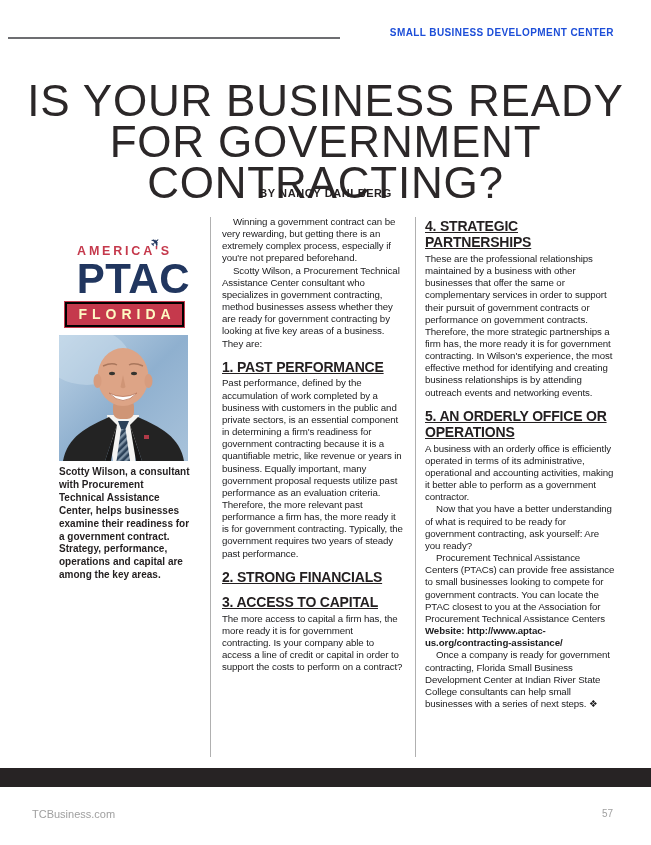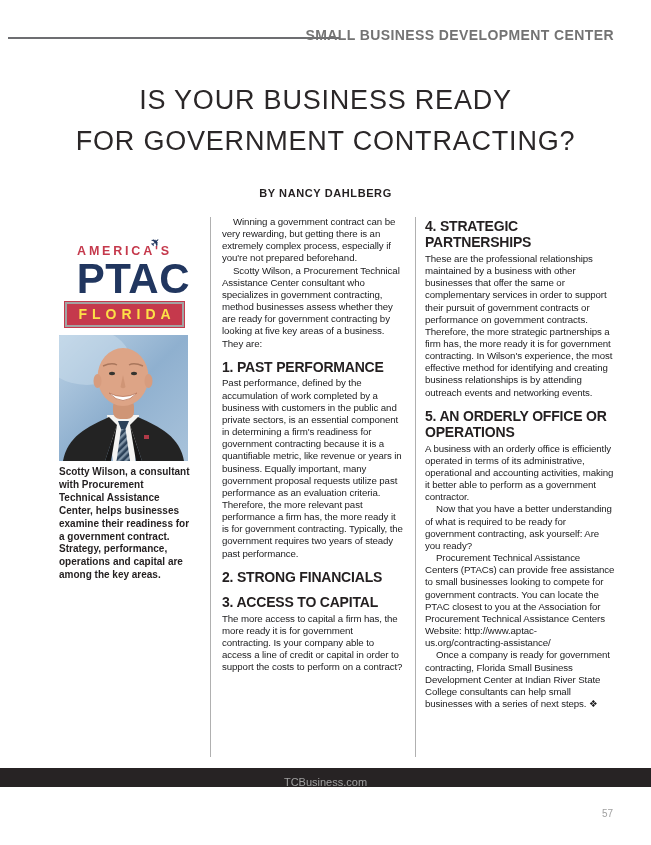--- a/index.html
+++ b/index.html
@@ -5,65 +5,65 @@
   * { margin:0; padding:0; box-sizing:border-box; }
   html,body { background:#e8e8e8; }
   .page {
     position:relative; width:651px; height:845px; background:#ffffff;
     font-family:"Liberation Sans", sans-serif; color:#1b1b1d; overflow:hidden;
     margin:0 auto;
   }
   
   .header-rule { position:absolute; left:8px; top:37px; width:332px; height:2px; background:#6d6e71; }
   .header-label {
-    position:absolute; right:37px; top:27px; font-size:14px; font-weight:700;
-    letter-spacing:0.4px; color:#737373; white-space:nowrap;
+    position:absolute; right:37px; top:27px; font-size:10px; font-weight:700;
+    letter-spacing:0.4px; color:#1d4ed8; white-space:nowrap;
   }
   
   .title {
     position:absolute; left:0; right:0; top:80px; text-align:center;
-    font-size:27px; line-height:41px; font-weight:400; letter-spacing:0.8px; color:#2b2728;
+    font-size:44px; line-height:41px; font-weight:400; letter-spacing:0.8px; color:#2b2728;
   }
   .byline {
     position:absolute; left:0; right:0; top:187px; text-align:center;
     font-size:11px; font-weight:700; letter-spacing:0.6px; color:#231f20;
   }
   
   .left-col { position:absolute; left:59px; top:221px; width:131px;margin-top:20px; }
   .logo { width:131px; text-align:center; }
   .logo-top { position:relative; display:inline-block; font-size:12.5px; font-weight:700; letter-spacing:2.8px; color:#c5394c; }
   .plane { position:absolute; right:12px; top:-8px; font-size:11px; color:#21365f; transform:rotate(-42deg); letter-spacing:0; }
   .logo-main { font-size:42px; line-height:40px; font-weight:800; letter-spacing:0.5px; color:#21365f; margin-top:0;text-align:right; }
   .logo-bottom {
-    margin:3px auto 0; width:119px; background:#c5394c; color:#fde047;
+    margin:3px auto 0; width:119px; background:#c5394c; color:#fef9c3;
     font-size:14px; font-weight:700; letter-spacing:5px; text-indent:5px; padding:2px 0 3px;
-    border:2px solid #a3a3a3; outline:1px solid #c5394c;
+    border:2px solid #000000; outline:1px solid #c5394c;
   }
   .photo { display:block; margin-top:8px; width:129px; height:126px; }
   .caption { margin-top:5px; width:131px; font-size:10px; font-weight:700; line-height:12.9px; color:#231f20; }
   
   .divider { position:absolute; top:217px; width:1px; height:540px; background:#b0b0b0; }
   .divider.d1 { left:210px; }
   .divider.d2 { left:415px; }
   
   .col { position:absolute; top:216px; font-size:9.7px; line-height:12.15px; letter-spacing:-0.1px; color:#1b1b1d; hyphens:auto; }
   .mid-col { left:222px; width:181px; }
   .right-col { left:425px; width:190px; }
   .col p { margin:0; }
   .indent { text-indent:11px; }
   .sec-h {
     font-size:14px; line-height:16.2px; font-weight:800; letter-spacing:-0.2px;
-    color:#231f20; margin:9px 0 2.5px;
+    color:#231f20; margin:9px 0 2.5px;text-decoration:underline;
   }
   .sec-h.first { margin-top:2px; }
   .gap-top { margin-top:12px; }
-  .bold-inline { font-weight:400;text-align:right; }
+  .bold-inline { font-weight:700;text-align:right; }
   
   .black-bar { position:absolute; left:0; top:768px; width:651px; height:19px; background:#272324; }
-  .footer-site { position:absolute; left:0; right:0; top:776px; text-align:center; font-size:11px; color:#a0a0a0; }
+  .footer-site { position:absolute; left:0; right:0; top:808px; font-size:11px; color:#a0a0a0;padding-left:32px; }
   .footer-page { position:absolute; right:38px; top:808px; font-size:10px; color:#a0a0a0;margin-left:11px; }
 </style>
 </head>
 <body>
 
 <div class="page">
 
   <div class="header-rule"></div>
   <div class="header-label">SMALL BUSINESS DEVELOPMENT CENTER</div>
 

